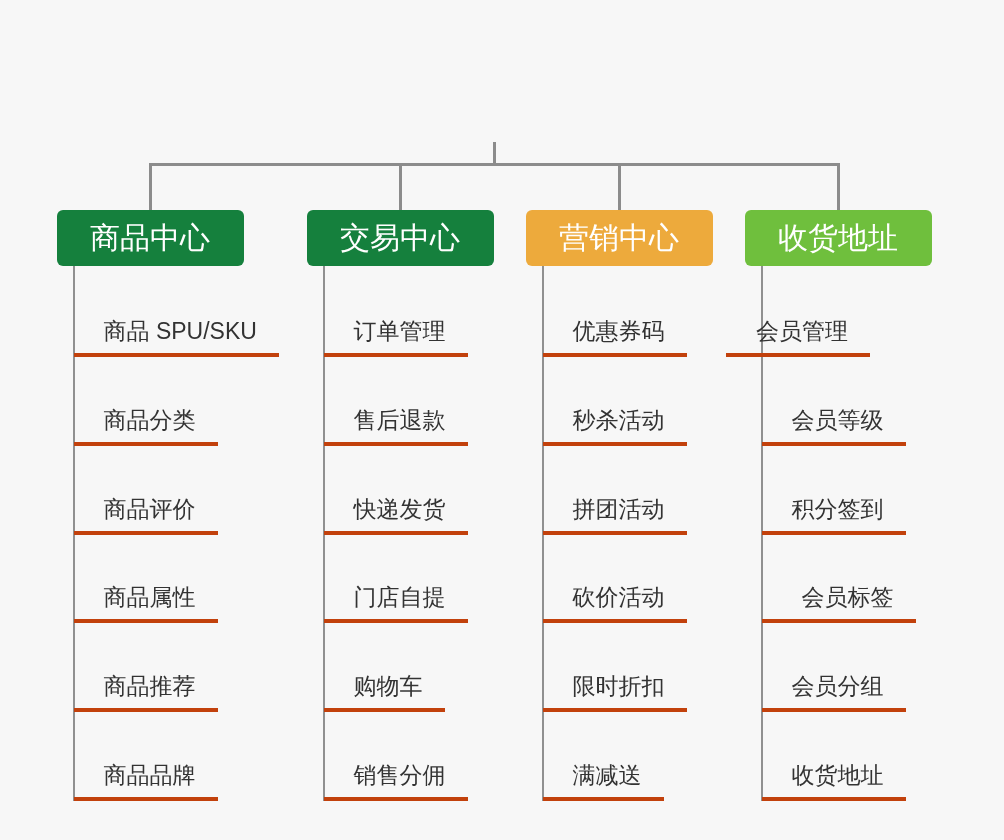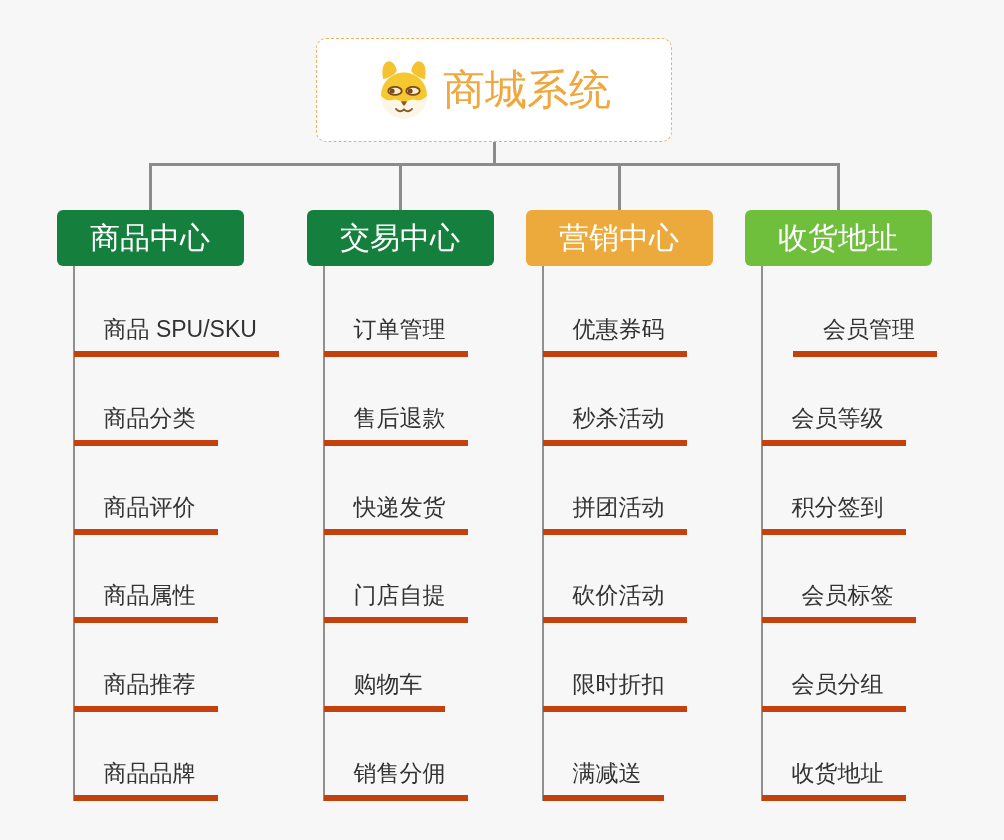--- a/index.html
+++ b/index.html
@@ -63,59 +63,34 @@
     width: 2px;
     top: 266px;
     height: 535px;
     background: #909090;
   }
   .child-node {
     position: absolute;
     box-sizing: border-box;
     height: 42px;
     padding: 0 22px 6px 30px;
-    border-bottom: 6px solid #c2410c;
+    border-bottom: 4px solid #c2410c;
     display: flex;
     align-items: flex-end;
     font-size: 23px;
     color: #333333;
     white-space: nowrap;
     cursor: default;
   }
 </style>
 </head>
 <body>
 
 <div class="stage">
 
-  <div class="root-node">
-    <svg class="root-icon" viewBox="0 0 60 68" aria-hidden="true">
-
-      <path d="M7,22 C4,9 8,3 13,2 C18,2 21,7 22,13 L17,19 Z" fill="#f5c331"></path>
-      <path d="M53,22 C56,9 52,3 47,2 C42,2 39,7 38,13 L43,19 Z" fill="#f5c331"></path>
-
-      <ellipse cx="30" cy="40" rx="26" ry="26" fill="#fcf6e6"></ellipse>
-
-      <path d="M4.5,40 A25.5,25.5 0 0 1 55.5,40
-               C54,43 48,46.5 43,45
-               C38,43.5 35,47 30,47
-               C25,47 22,43.5 17,45
-               C12,46.5 6,43 4.5,40 Z" fill="#f6c82f"></path>
-
-      <ellipse cx="20" cy="35" rx="7.5" ry="4.4" fill="#fbefc9" stroke="#7c4a1e" stroke-width="2"></ellipse>
-      <ellipse cx="16.8" cy="35" rx="2.8" ry="2.8" fill="#7c4a1e"></ellipse>
-      <ellipse cx="40" cy="35" rx="7.5" ry="4.4" fill="#fbefc9" stroke="#7c4a1e" stroke-width="2"></ellipse>
-      <ellipse cx="36.8" cy="35" rx="2.8" ry="2.8" fill="#7c4a1e"></ellipse>
-
-      <path d="M26.5,46.5 L33.5,46.5 Q30.8,51.5 30,51.5 Q29.2,51.5 26.5,46.5 Z" fill="#8a5a2b"></path>
-
-      <path d="M21,55 Q25.5,60 30,55.5 Q34.5,60 39,55" fill="none" stroke="#8a5a2b" stroke-width="2" stroke-linecap="round"></path>
-    </svg>
-    <div class="root-title">商城系统</div>
-  </div>
 
   <div class="conn conn-v" style="left:492.5px; top:142px; height:22px;"></div>
   <div class="conn conn-h" style="left:148.5px; top:163px; width:691px;"></div>
 
   <div id="branches-mount">
   <div class="conn conn-v branch-drop" style="top: 163px; height: 47px; left: 148.5px;"></div>
   <div class="branch-node" style="left: 56.5px; background: #15803d;">
         <span class="branch-label">商品中心</span>
       </div>
   <div class="child-line" style="left: 72.5px;"></div>
@@ -145,21 +120,21 @@
       <div class="child-node" style="left: 542.5px; top: 404px;">秒杀活动</div>
       <div class="child-node" style="left: 542.5px; top: 493px;">拼团活动</div>
       <div class="child-node" style="left: 542.5px; top: 581px;">砍价活动</div>
       <div class="child-node" style="left: 542.5px; top: 670px;">限时折扣</div>
       <div class="child-node" style="left: 542.5px; top: 759px;">满减送</div>
   <div class="conn conn-v branch-drop" style="top: 163px; height: 47px; left: 836.5px;"></div>
   <div class="branch-node" style="left: 744.5px; background: rgb(111, 191, 61);">
         <span class="branch-label">收货地址</span>
       </div>
   <div class="child-line" style="left: 760.5px;"></div>
-<div class="child-node" style="left: 793px; top: 315px;">会员管理</div>
+<div class="child-node" style="left: 726px; top: 315px;">会员管理</div>
       <div class="child-node" style="left: 761.5px; top: 404px; font-family: Liberation Serif, serif;">会员等级</div>
       <div class="child-node" style="left: 761.5px; top: 493px;">积分签到</div>
       <div class="child-node" style="left: 761.5px; top: 581px; padding-left: 40px;">会员标签</div>
       <div class="child-node" style="left: 761.5px; top: 670px;">会员分组</div>
       <div class="child-node" style="left: 761.5px; top: 759px;">收货地址</div>
     </div>
 
 </div>
 
 </body></html>

